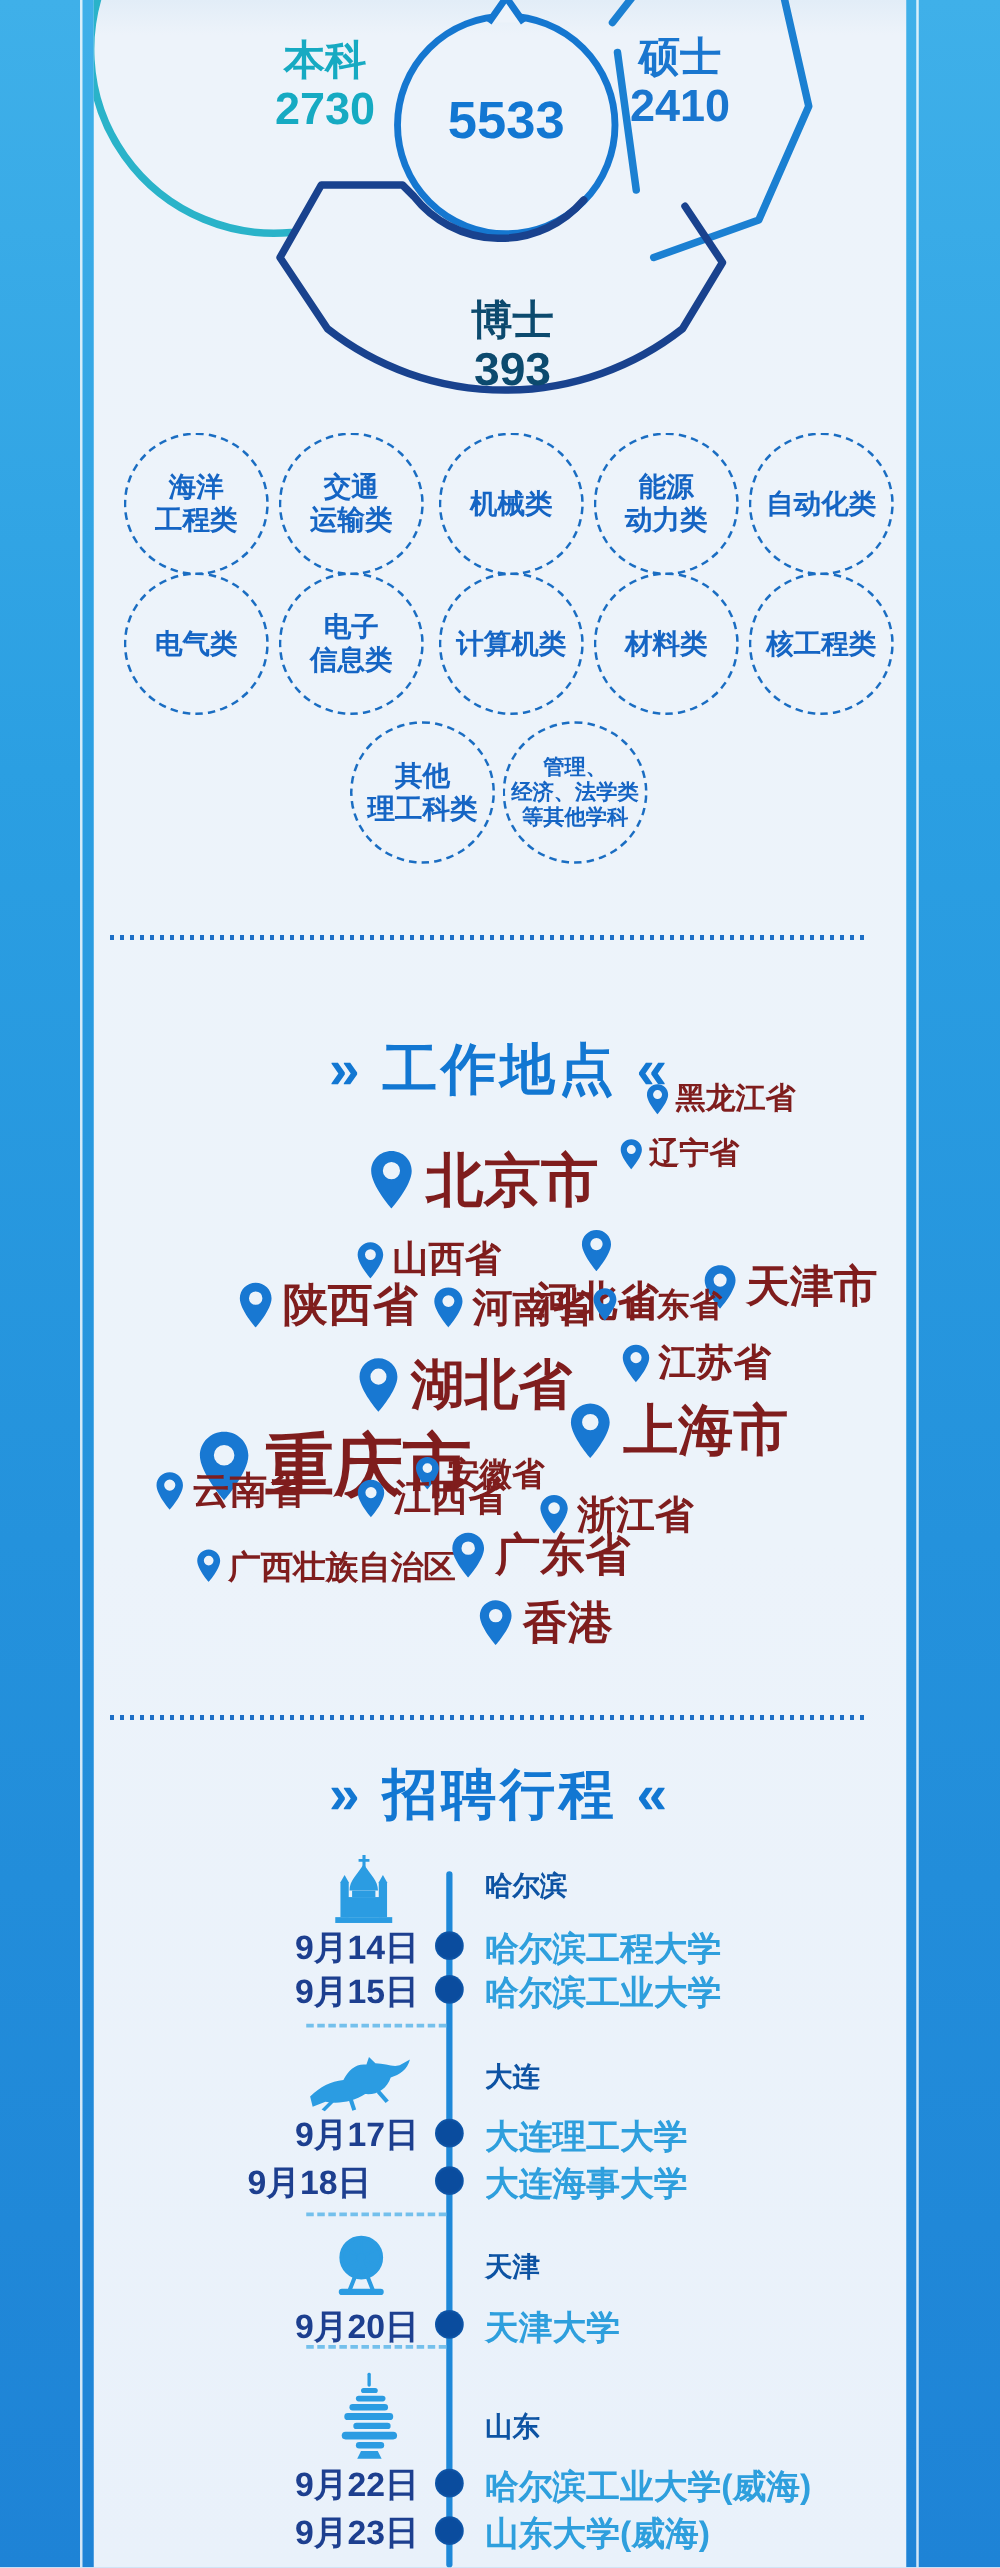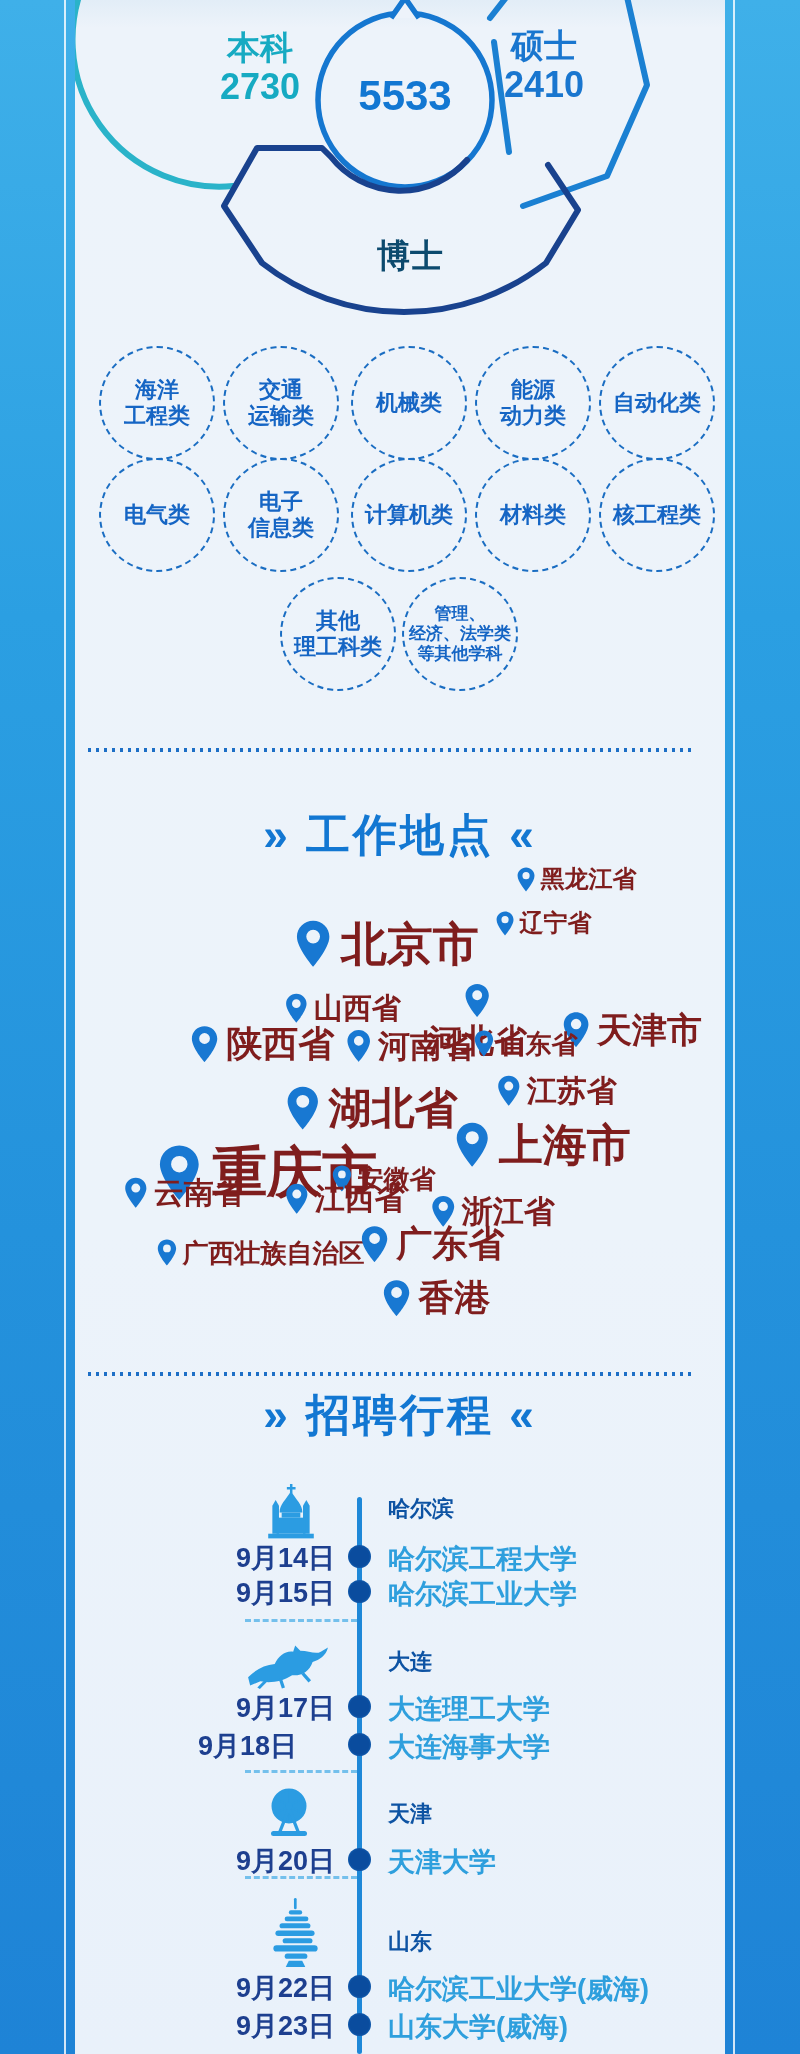--- a/index.html
+++ b/index.html
@@ -15,21 +15,21 @@
   .stat .l1{display:block;}
   .stat .l2{display:block;}
   .cat-circle{position:absolute;width:116px;height:114px;border:2.5px dashed #1a6dc2;
       border-radius:50%;display:flex;align-items:center;justify-content:center;
       text-align:center;color:#1565c4;font-weight:800;font-size:22px;line-height:1.18;
       white-space:pre-line;box-sizing:border-box;}
   .cat-small{font-size:17px;}
   .divider{position:absolute;left:88px;width:606px;height:4px;
       background:repeating-linear-gradient(90deg,#1d6fc6 0 3.5px,transparent 3.5px 8px);}
   .sec-title{position:absolute;left:0;width:800px;text-align:center;
-      font-size:44px;font-weight:800;color:#1277d2;letter-spacing:3px;}
+      font-size:44px;font-weight:800;color:#1277d2;letter-spacing:3px;margin-top:20px;}
   .loc{position:absolute;display:flex;align-items:center;gap:.14em;
       color:#7f1d1d;font-weight:800;white-space:nowrap;line-height:1;}
   .loc svg{width:.92em;height:1.12em;flex:none;}
   .tl-line{position:absolute;left:357px;top:1497px;width:5px;height:557px;background:#1e88d8;border-radius:3px;}
   .tl-city{position:absolute;left:388px;font-size:22px;font-weight:800;color:#0d53a3;line-height:1;}
   .tl-date{position:absolute;left:160px;width:175px;text-align:right;
       font-size:27px;font-weight:800;color:#1d3f8f;line-height:1;}
   .tl-school{position:absolute;left:388px;font-size:27px;font-weight:700;color:#2e9fdd;line-height:1;white-space:nowrap;}
   .tl-dot{position:absolute;left:348px;width:23px;height:23px;border-radius:50%;
       background:radial-gradient(circle,#0a4c9e 58%,#1e78cc 100%);}
@@ -59,20 +59,21 @@
 </div>
 <div class="stat" style="left:497px;top:28px;width:94px;color:#1976cf;">
   <span class="l1" style="font-size:33px;">硕士</span>
   <span class="l2" style="font-size:36px;">2410</span>
 </div>
 <div class="stat" style="left:315px;top:72px;width:180px;color:#1277d2;">
   <span class="l2" style="font-size:42px;">5533</span>
 </div>
 <div class="stat" style="left:330px;top:206px;width:160px;color:#0c4a6e;margin-top:32px;">
   <span class="l1" style="font-size:33px;">博士</span>
+  <span class="l2" style="font-size:37px;">393</span>
 </div>
 
 <div class="cat-circle" style="left:99px;top:346px;">海洋
 工程类</div>
 <div class="cat-circle" style="left:223px;top:346px;">交通
 运输类</div>
 <div class="cat-circle" style="left:351px;top:346px;">机械类</div>
 <div class="cat-circle" style="left:475px;top:346px;">能源
 动力类</div>
 <div class="cat-circle" style="left:599px;top:346px;">自动化类</div>

